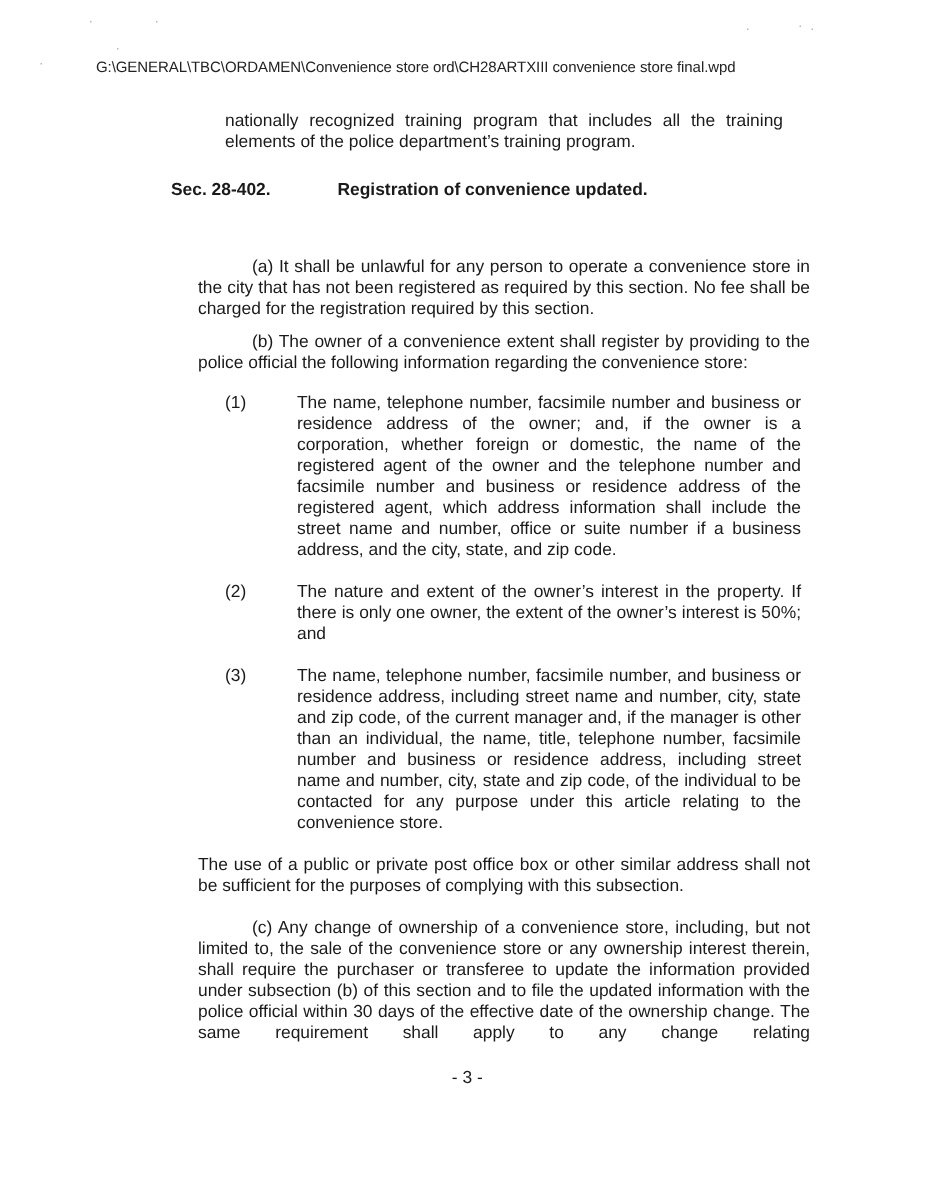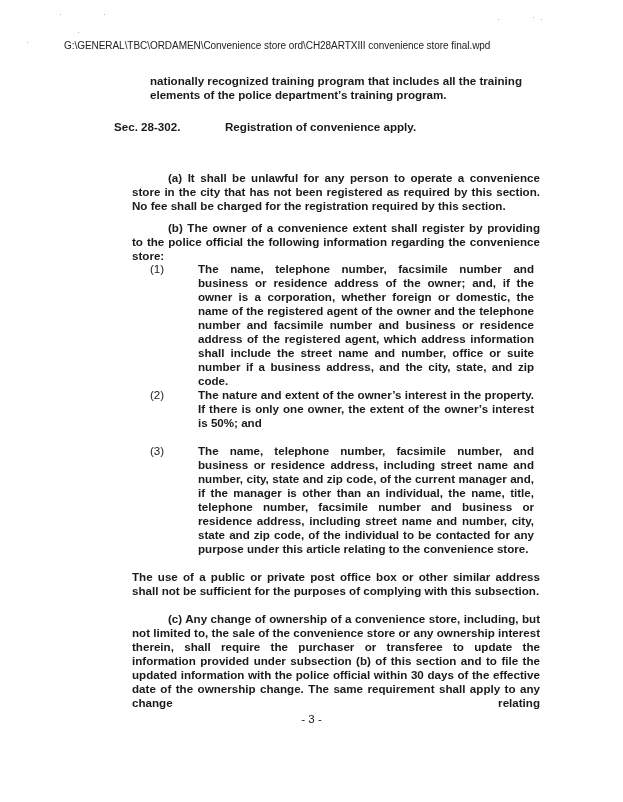--- a/index.html
+++ b/index.html
@@ -8,21 +8,20 @@
     font-family: "Liberation Sans", sans-serif; color: #1a1a1a;
   }
   .speck { position: absolute; width: 1px; height: 1px; background: #b8b8b8; }
   .filepath {
     position: absolute; left: 64px; top: 40px;
     font-size: 10px; color: #222; white-space: nowrap; letter-spacing: -0.05px;
   }
   .p {
     position: absolute; font-size: 11.6px; line-height: 14px; text-align: justify;
     text-align-last: left;
-    font-weight: bold;
   }
   .p .indent { display: inline-block; width: 36px; }
   .sec-heading {
     position: absolute; left: 114px; top: 120px; font-size: 11.6px; font-weight: bold;
     white-space: nowrap;
   }
   .sec-heading .num { display: inline-block; width: 111px; }
   .item-num { position: absolute; left: 150px; font-size: 11.6px; }
   .item-text { left: 186px; width: 336px; margin-left: 12px; }
   .body-text { left: 114px; width: 408px; margin-left: 18px; }
@@ -42,21 +41,21 @@
 <div class="speck" style="left:533px;top:17px"></div>
 <div class="speck" style="left:541px;top:19px"></div>
 
 <div class="filepath">G:\GENERAL\TBC\ORDAMEN\Convenience store ord\CH28ARTXIII convenience store final.wpd</div>
 
 <div class="p" style="left:150px; top:74px; width:372px;">
   <span>nationally recognized training program that includes all the training elements of the police department’s training program.</span>
 </div>
 
 <div class="sec-heading">
-  <span class="num">Sec. 28-302.</span><span>Registration of convenience apply.</span>
+  <span class="num">Sec. 28-402.</span><span>Registration of convenience updated.</span>
 </div>
 
 <div class="p body-text" style="top:171px;">
   <span class="indent"></span><span>(a) It shall be unlawful for any person to operate a convenience store in the city that has not been registered as required by this section.  No fee shall be charged for the registration required by this section.</span>
 </div>
 
 <div class="p body-text" style="top:221px;">
   <span class="indent"></span><span>(b) The owner of a convenience extent shall register by providing to the police official the following information regarding the convenience store:</span>
 </div>
 

